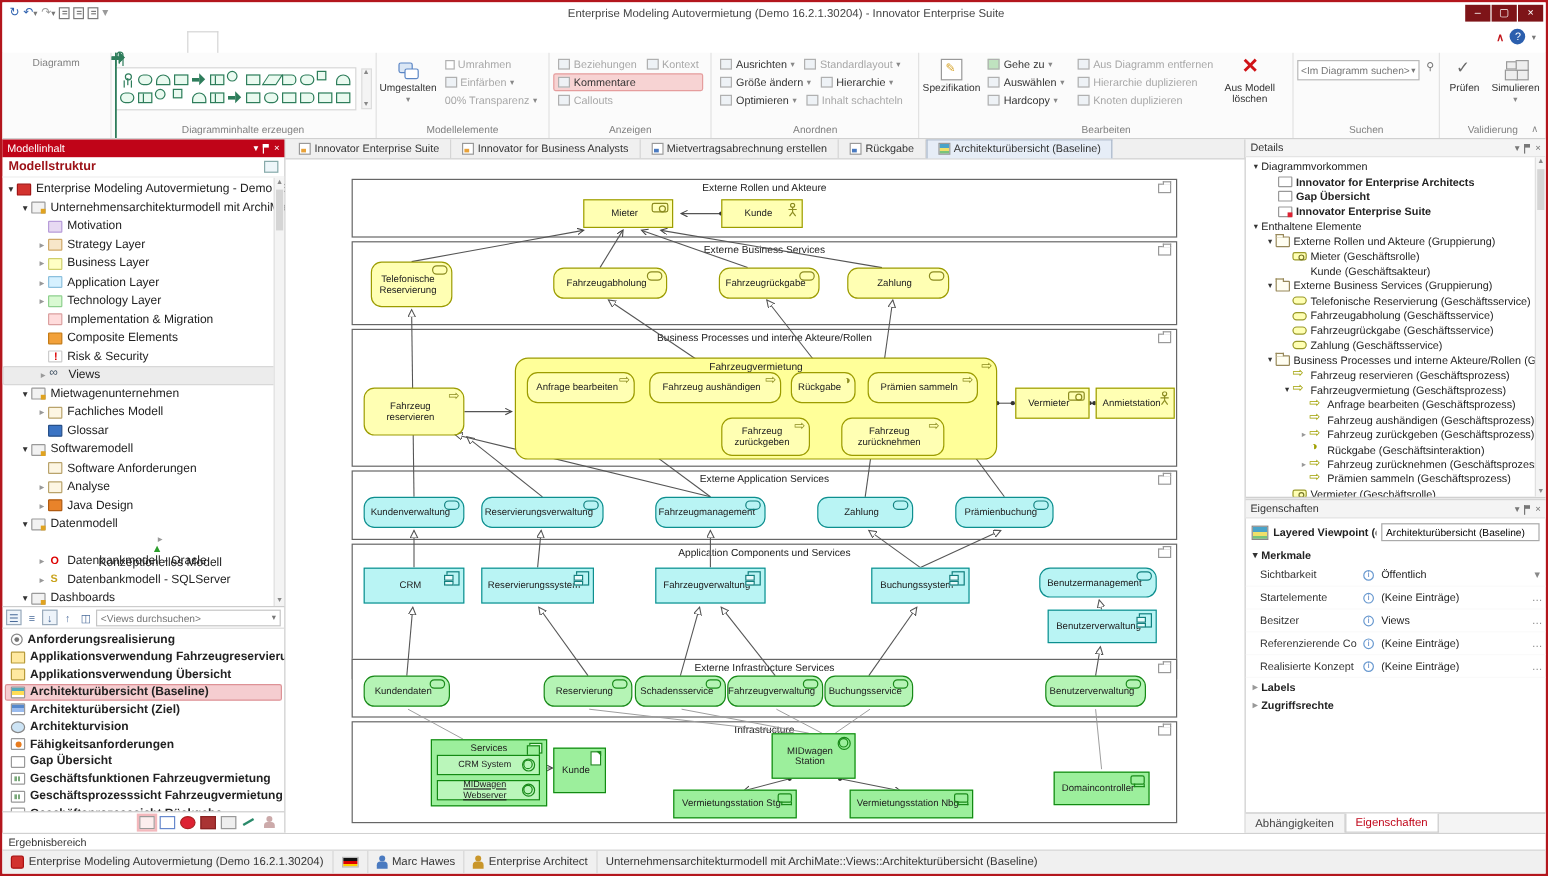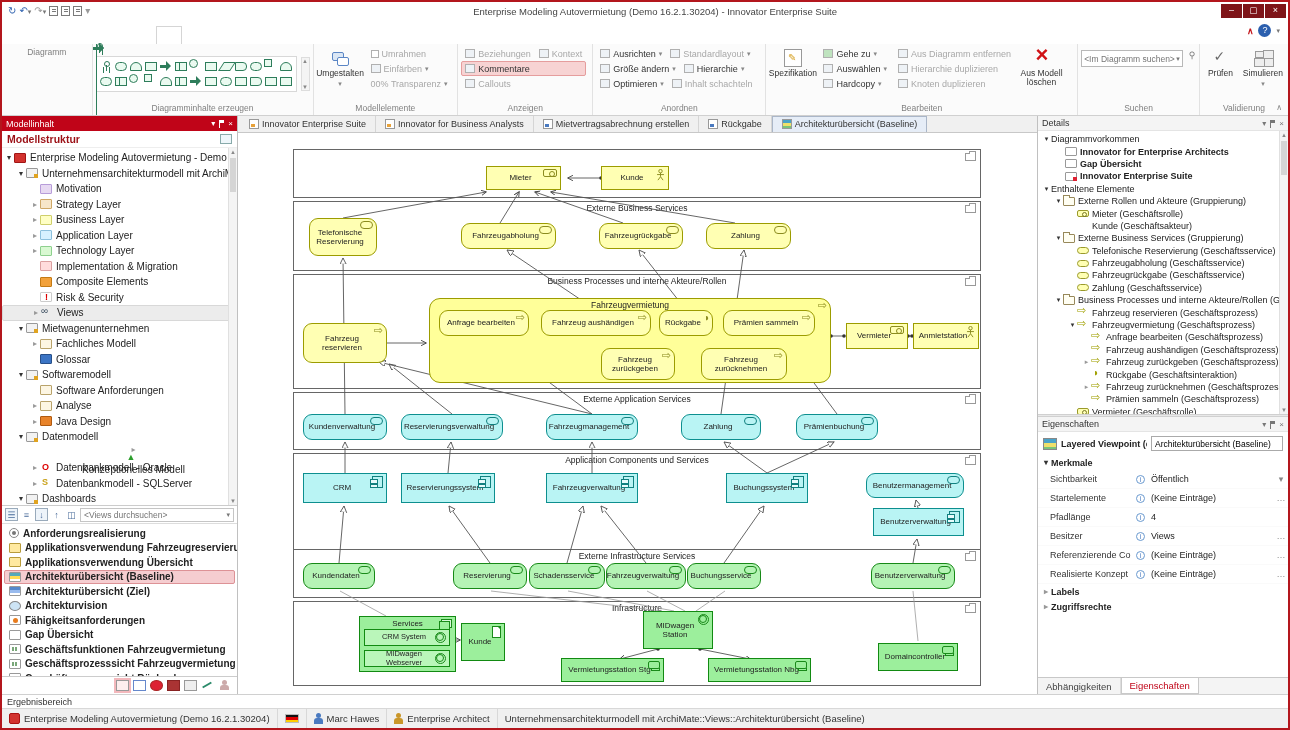--- a/index.html
+++ b/index.html
@@ -727,20 +727,21 @@
             <span class="dtico dt-l"></span>
             <span>Architekturübersicht (Baseline)</span>
           </div>
           </div>
       </div>
       <div class="canvas">
 
         <div>
 
         <div class="lane" style="top: 16px; height: 49px;">
+            <span class="llabel">Externe Rollen und Akteure</span>
             <span class="lfold"></span>
           </div>
             <div class="lane" style="top: 68px; height: 70px;">
             <span class="llabel">Externe Business Services</span>
             <span class="lfold"></span>
           </div>
             <div class="lane" style="top: 141px; height: 115px;">
             <span class="llabel">Business Processes und interne Akteure/Rollen</span>
             <span class="lfold"></span>
           </div>
@@ -973,21 +974,21 @@
             <span class="nicon ic-service"></span>
           </div>
             <div class="dnode n-g-group" style="left: 121px; top: 483px; width: 97px; height: 56px;">
             <span class="nlabel">Services</span>
             <span class="nicon ic-node3d"></span>
           </div>
             <div class="dnode n-g-inner" style="left: 126px; top: 496px; width: 86px; height: 17px;">
             <span class="nlabel">CRM System</span>
             <span class="nicon ic-sysw"></span>
           </div>
-            <div class="dnode n-g-inner" style="left: 126px; top: 517px; width: 86px; height: 17px;">
+            <div class="dnode n-g-inner" style="left: 126px; top: 517px; width: 86px; height: 17px; text-decoration: underline;">
             <span class="nlabel">MIDwagen Webserver</span>
             <span class="nicon ic-sysw"></span>
           </div>
             <div class="dnode n-g-rect" style="left: 223px; top: 490px; width: 44px; height: 38px;">
             <span class="nlabel">Kunde</span>
             <span class="nicon ic-artifact"></span>
           </div>
             <div class="dnode n-g-rect" style="left: 405px; top: 478px; width: 70px; height: 38px;">
             <span class="nlabel">MIDwagen Station</span>
             <span class="nicon ic-sysw"></span>
@@ -1168,26 +1169,20 @@
             <span class="plabel">Sichtbarkeit</span>
             <span class="inf"></span>
             <span class="pval">Öffentlich</span>
             <span class="pmore">▾</span>
           </div>
             <div class="prow">
             <span class="plabel">Startelemente</span>
             <span class="inf"></span>
             <span class="pval">(Keine Einträge)</span>
             <span class="pmore">…</span>
-          </div>
-            <div class="prow">
-            <span class="plabel">Pfadlänge</span>
-            <span class="inf"></span>
-            <span class="pval">4</span>
-            <span class="pmore"></span>
           </div>
             <div class="prow">
             <span class="plabel">Besitzer</span>
             <span class="inf"></span>
             <span class="pval">Views</span>
             <span class="pmore">…</span>
           </div>
             <div class="prow">
             <span class="plabel">Referenzierende Co</span>
             <span class="inf"></span>

